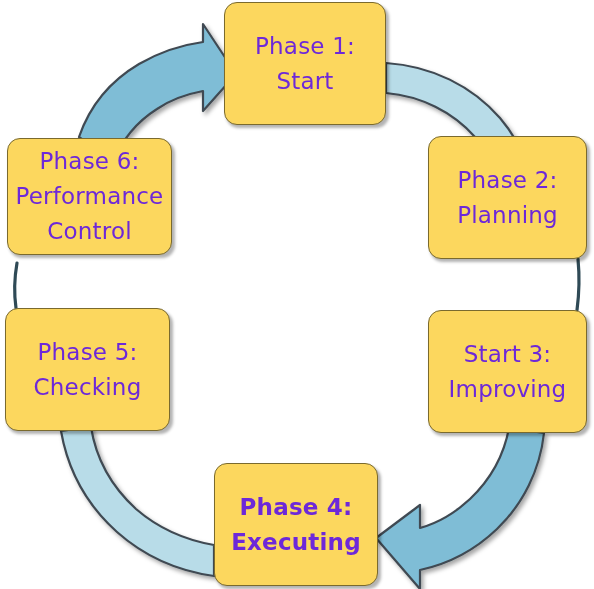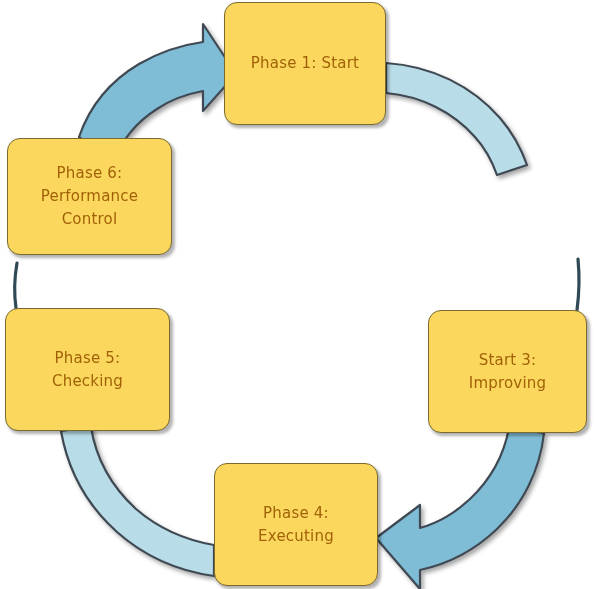--- a/index.html
+++ b/index.html
@@ -34,37 +34,37 @@
   .phase-box {
     position: absolute;
     box-sizing: border-box;
     background: #FCD75E;
     border: 1.2px solid #7A6A2E;
     border-radius: 13px;
     display: flex;
     align-items: center;
     justify-content: center;
     text-align: center;
-    color: #a16207;
-    font-size: 15px;
+    color: #6d28d9;
+    font-size: 23px;
     line-height: 1.52;
     letter-spacing: 0.2px;
     box-shadow: 2.5px 3px 3px rgba(0,0,0,0.30);
     z-index: 5;
   }
   .phase-box .label {
     display: block;
     white-space: pre-line;
     padding: 0 6px;
   }
 
   #box-phase-1 { left: 224px; top: 2px;   width: 162px; height: 123px; }
   #box-phase-2 { left: 428px; top: 136px; width: 159px; height: 123px; }
   #box-phase-3 { left: 428px; top: 310px; width: 159px; height: 123px; }
-  #box-phase-4 { left: 214px; top: 463px; width: 164px; height: 123px; }
+  #box-phase-4 { left: 214px; top: 463px; width: 164px; height: 123px; font-weight: bold; }
   #box-phase-5 { left: 5px;   top: 308px; width: 165px; height: 123px; text-align: center; }
   #box-phase-6 { left: 7px;   top: 138px; width: 165px; height: 117px; }
 </style>
 </head>
 <body>
 
 <div id="diagram-canvas">
 
   <svg id="ring-svg" viewBox="0 0 594 589">
     <defs>
@@ -125,20 +125,24 @@
 
     <g>
       <path d="M 17,263 C 14,280 14,294 16,308" fill="none" stroke="#2F4A56" stroke-width="3.2" stroke-linecap="round"></path>
     </g>
   </svg>
 
   <div class="phase-box" id="box-phase-1">
     <span class="label">Phase 1: Start</span>
   </div>
 
+  <div class="phase-box" id="box-phase-2">
+    <span class="label">Phase 2:
+Planning</span>
+  </div>
 
   <div class="phase-box" id="box-phase-3">
     <span class="label">Start 3:
 Improving</span>
   </div>
 
   <div class="phase-box" id="box-phase-4">
     <span class="label">Phase 4:
 Executing</span>
   </div>

